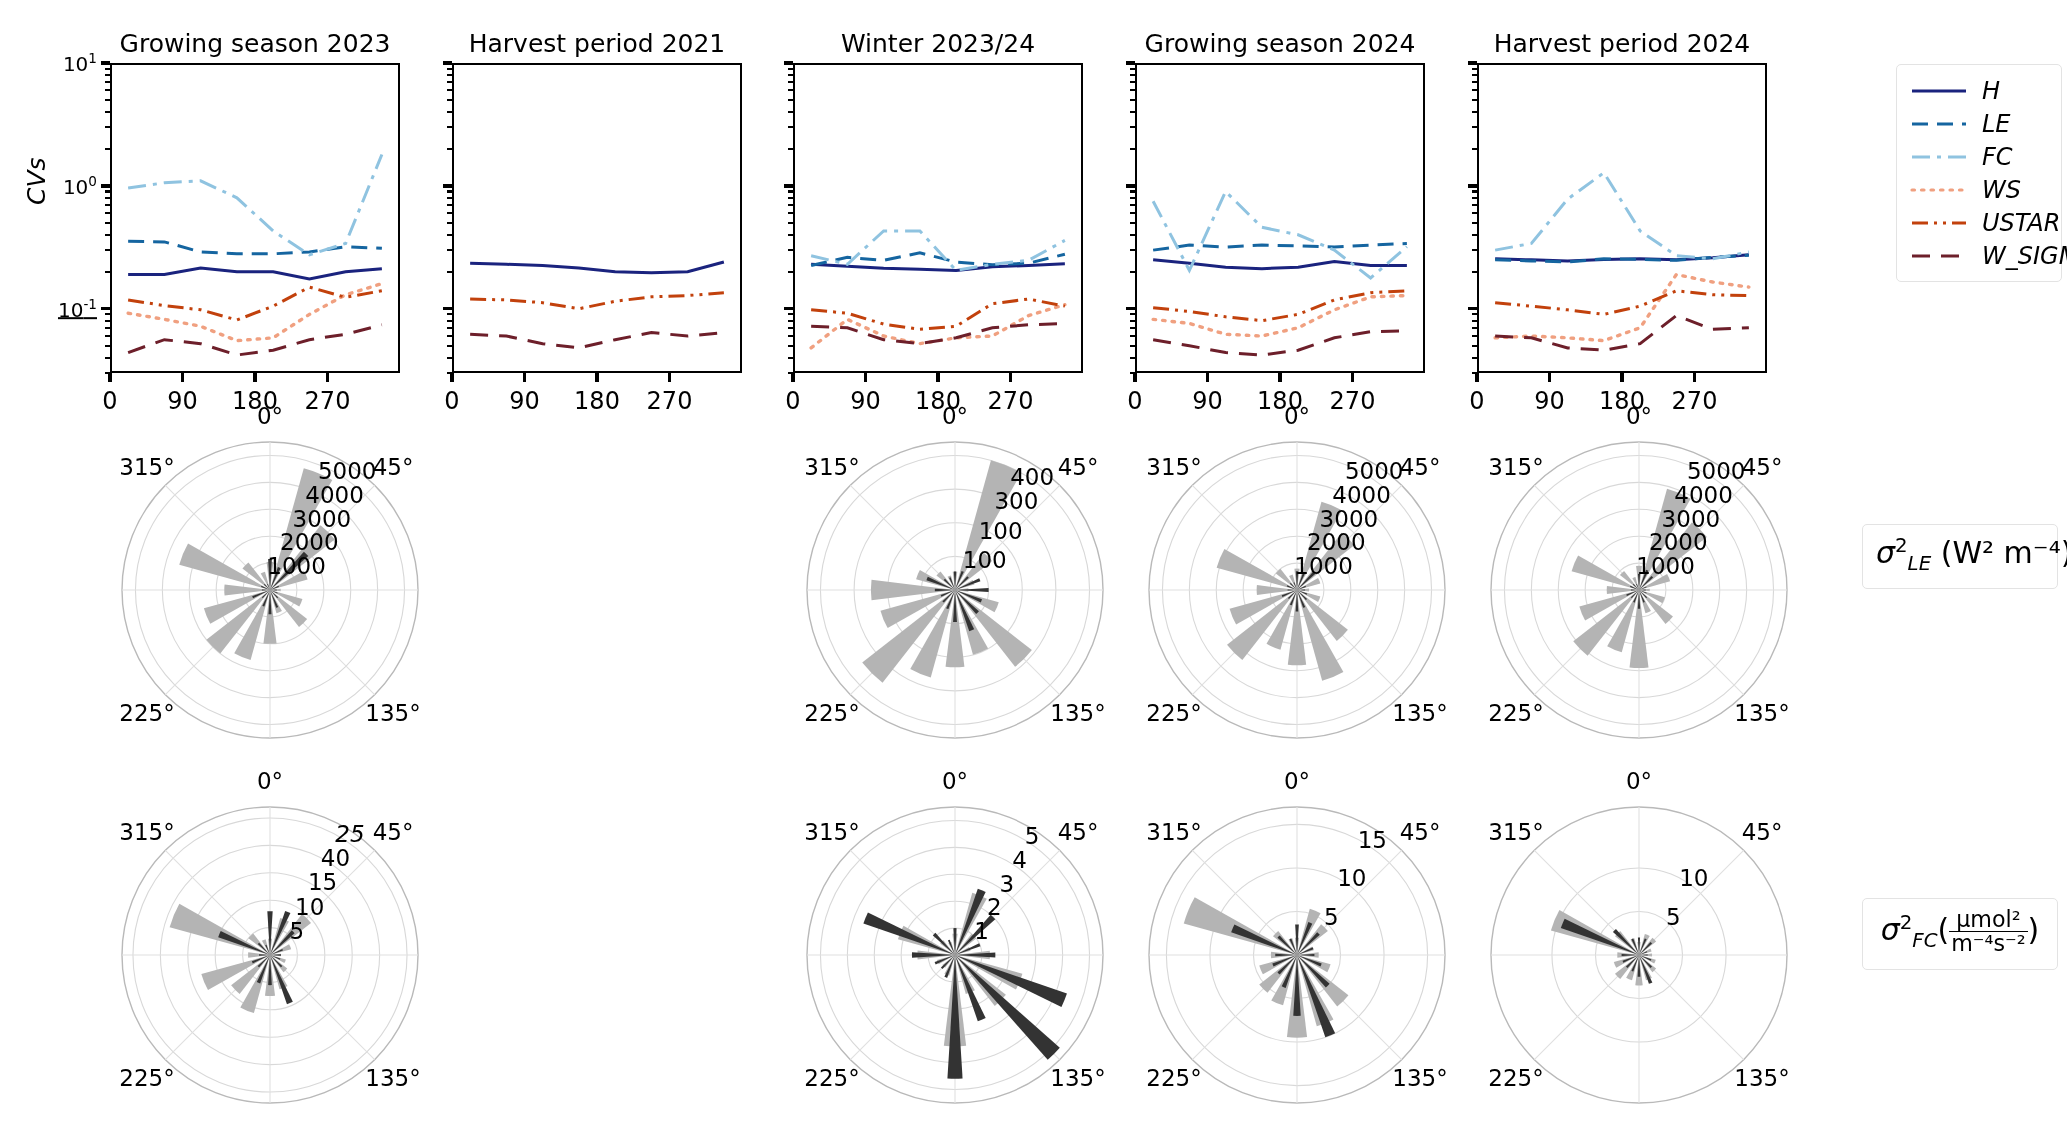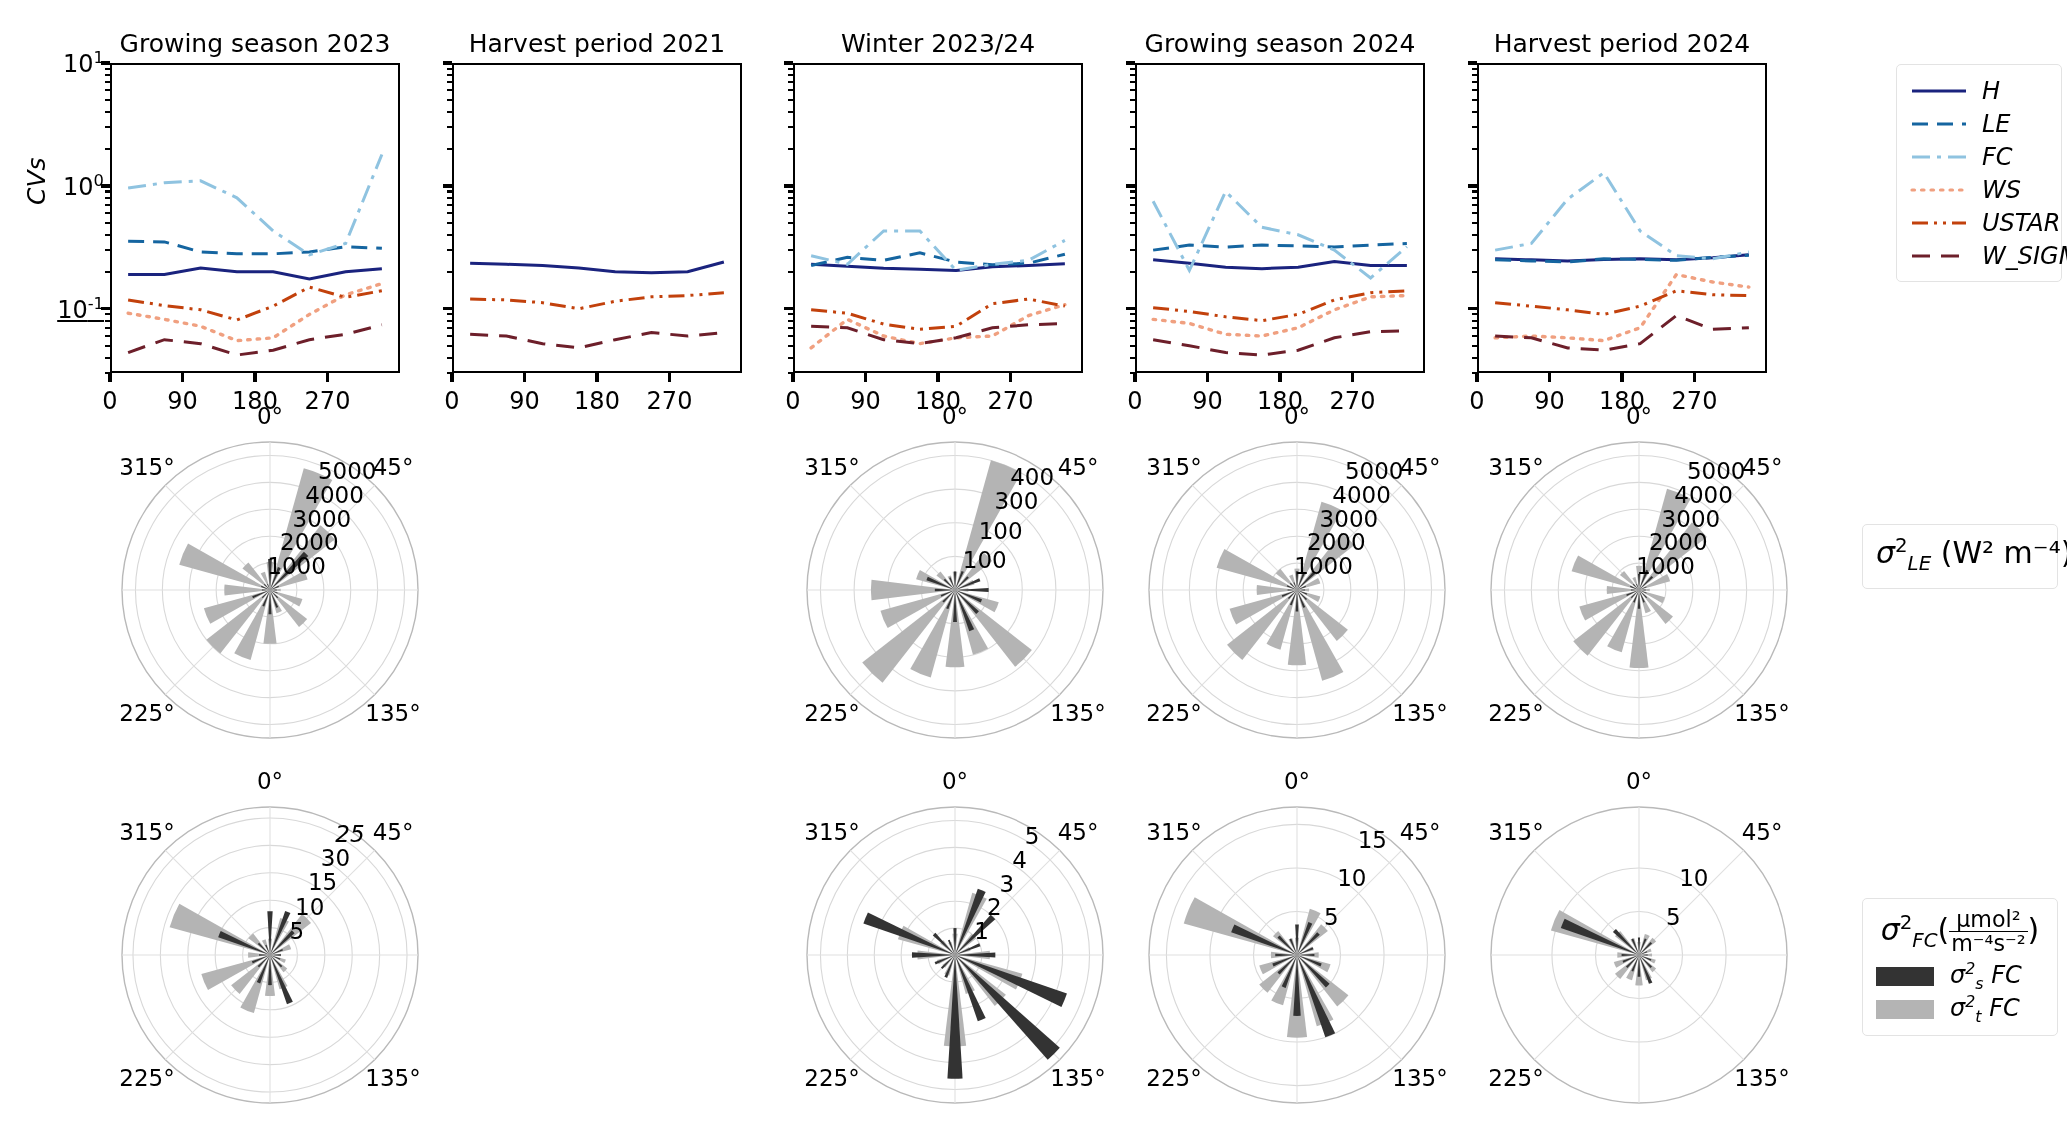--- a/index.html
+++ b/index.html
@@ -7,22 +7,22 @@
        font-family:"DejaVu Sans","Liberation Sans",sans-serif;color:#000;}
   .fig{position:absolute;left:0;top:0;width:2067px;height:1144px;}
 
   
   .lp{position:absolute;}
   .lp .title{position:absolute;left:0;top:-34px;width:100%;text-align:center;
              font-size:25px;color:#000;white-space:nowrap;}
   .lp .box{position:absolute;left:0;top:0;width:100%;height:100%;
            border:2.4px solid #000;box-sizing:border-box;background:#fff;}
   .lp svg{position:absolute;left:0;top:0;overflow:visible;}
-  .ytl{position:absolute;right:100%;margin-right:6px;transform:translateY(-50%);
-       font-size:24px;white-space:nowrap;}
+  .ytl{position:absolute;right:100%;margin-right:13px;transform:translateY(-50%);
+       font-size:20px;white-space:nowrap;}
   .ytl sup{font-size:0.68em;vertical-align:super;}
   .xtl{position:absolute;top:100%;margin-top:14px;transform:translateX(-50%);
        font-size:24px;white-space:nowrap;}
   .tickY{position:absolute;right:100%;width:9px;height:3.4px;background:#000;}
   .tickYm{position:absolute;right:100%;width:5px;height:2.2px;background:#000;}
   .tickX{position:absolute;top:100%;width:3.4px;height:9px;background:#000;}
   .ylabel{position:absolute;font-size:25px;font-style:italic;
           transform:rotate(-90deg);transform-origin:left top;white-space:nowrap;}
 
   
@@ -556,21 +556,21 @@
           <path d="M 150 150 L 145.19 140.15 A 10.96 10.96 0 0 1 146.43 139.63 Z" fill="#333333"></path>
         </svg>
         <div class="pdir" style="left: 150px; top: -24px;">0°</div>
         <div class="pdir" style="left: 273.037px; top: 26.9634px;">45°</div>
         <div class="pdir" style="left: 273.037px; top: 273.037px;">135°</div>
         <div class="pdir" style="left: 26.9634px; top: 273.037px;">225°</div>
         <div class="pdir" style="left: 26.9634px; top: 26.9634px;">315°</div>
         <div class="prt" style="left: 176.867px; top: 125.801px;">5</div>
         <div class="prt" style="left: 189.734px; top: 101.601px;">10</div>
         <div class="prt" style="left: 202.601px; top: 77.4021px;">15</div>
-        <div class="prt" style="left: 215.468px; top: 53.2028px;">30</div>
+        <div class="prt" style="left: 215.468px; top: 53.2028px;">40</div>
         <div class="prt" style="left: 230px; top: 29.0035px; font-style: italic;">25</div>
       </div>
       <div class="polar" style="left: 805px; top: 805px; width: 300px; height: 300px;">
         <svg width="300" height="300">
           <circle cx="150" cy="150" r="26.90909090909091" fill="none" stroke="#d8d8d8" stroke-width="1.1"></circle>
           <circle cx="150" cy="150" r="53.81818181818182" fill="none" stroke="#d8d8d8" stroke-width="1.1"></circle>
           <circle cx="150" cy="150" r="80.72727272727272" fill="none" stroke="#d8d8d8" stroke-width="1.1"></circle>
           <circle cx="150" cy="150" r="107.63636363636364" fill="none" stroke="#d8d8d8" stroke-width="1.1"></circle>
           <circle cx="150" cy="150" r="134.54545454545453" fill="none" stroke="#d8d8d8" stroke-width="1.1"></circle>
           <circle cx="150" cy="150" r="148" fill="none" stroke="#b9b9b9" stroke-width="1.4"></circle>
@@ -771,25 +771,15 @@
     <div class="hdr">
       <span class="mathi">σ</span><span class="sup">2</span><span class="sub">LE</span>
       <span>(W² m⁻⁴)</span>
     </div>
   </div>
 
   <div class="lgd" style="left:1862px;top:898px;width:196px;">
     <div class="hdr">
       <span class="mathi">σ</span><span class="sup">2</span><span class="sub">FC</span>(<span class="frac"><span class="num">μmol²</span><span class="den">m⁻⁴s⁻²</span></span>)
     </div>
-    <div id="fc-legend-rows">
-        <div class="row">
-          <div class="swatch" style="background: rgb(51, 51, 51);"></div>
-          <div class="txt"><span class="mathi">σ</span><span class="sup">2</span><span class="sub">s</span> FC</div>
-        </div>
-        <div class="row">
-          <div class="swatch" style="background: rgb(180, 180, 180);"></div>
-          <div class="txt"><span class="mathi">σ</span><span class="sup">2</span><span class="sub">t</span> FC</div>
-        </div>
-      </div>
   </div>
 
 </div>
 
 </body></html>

